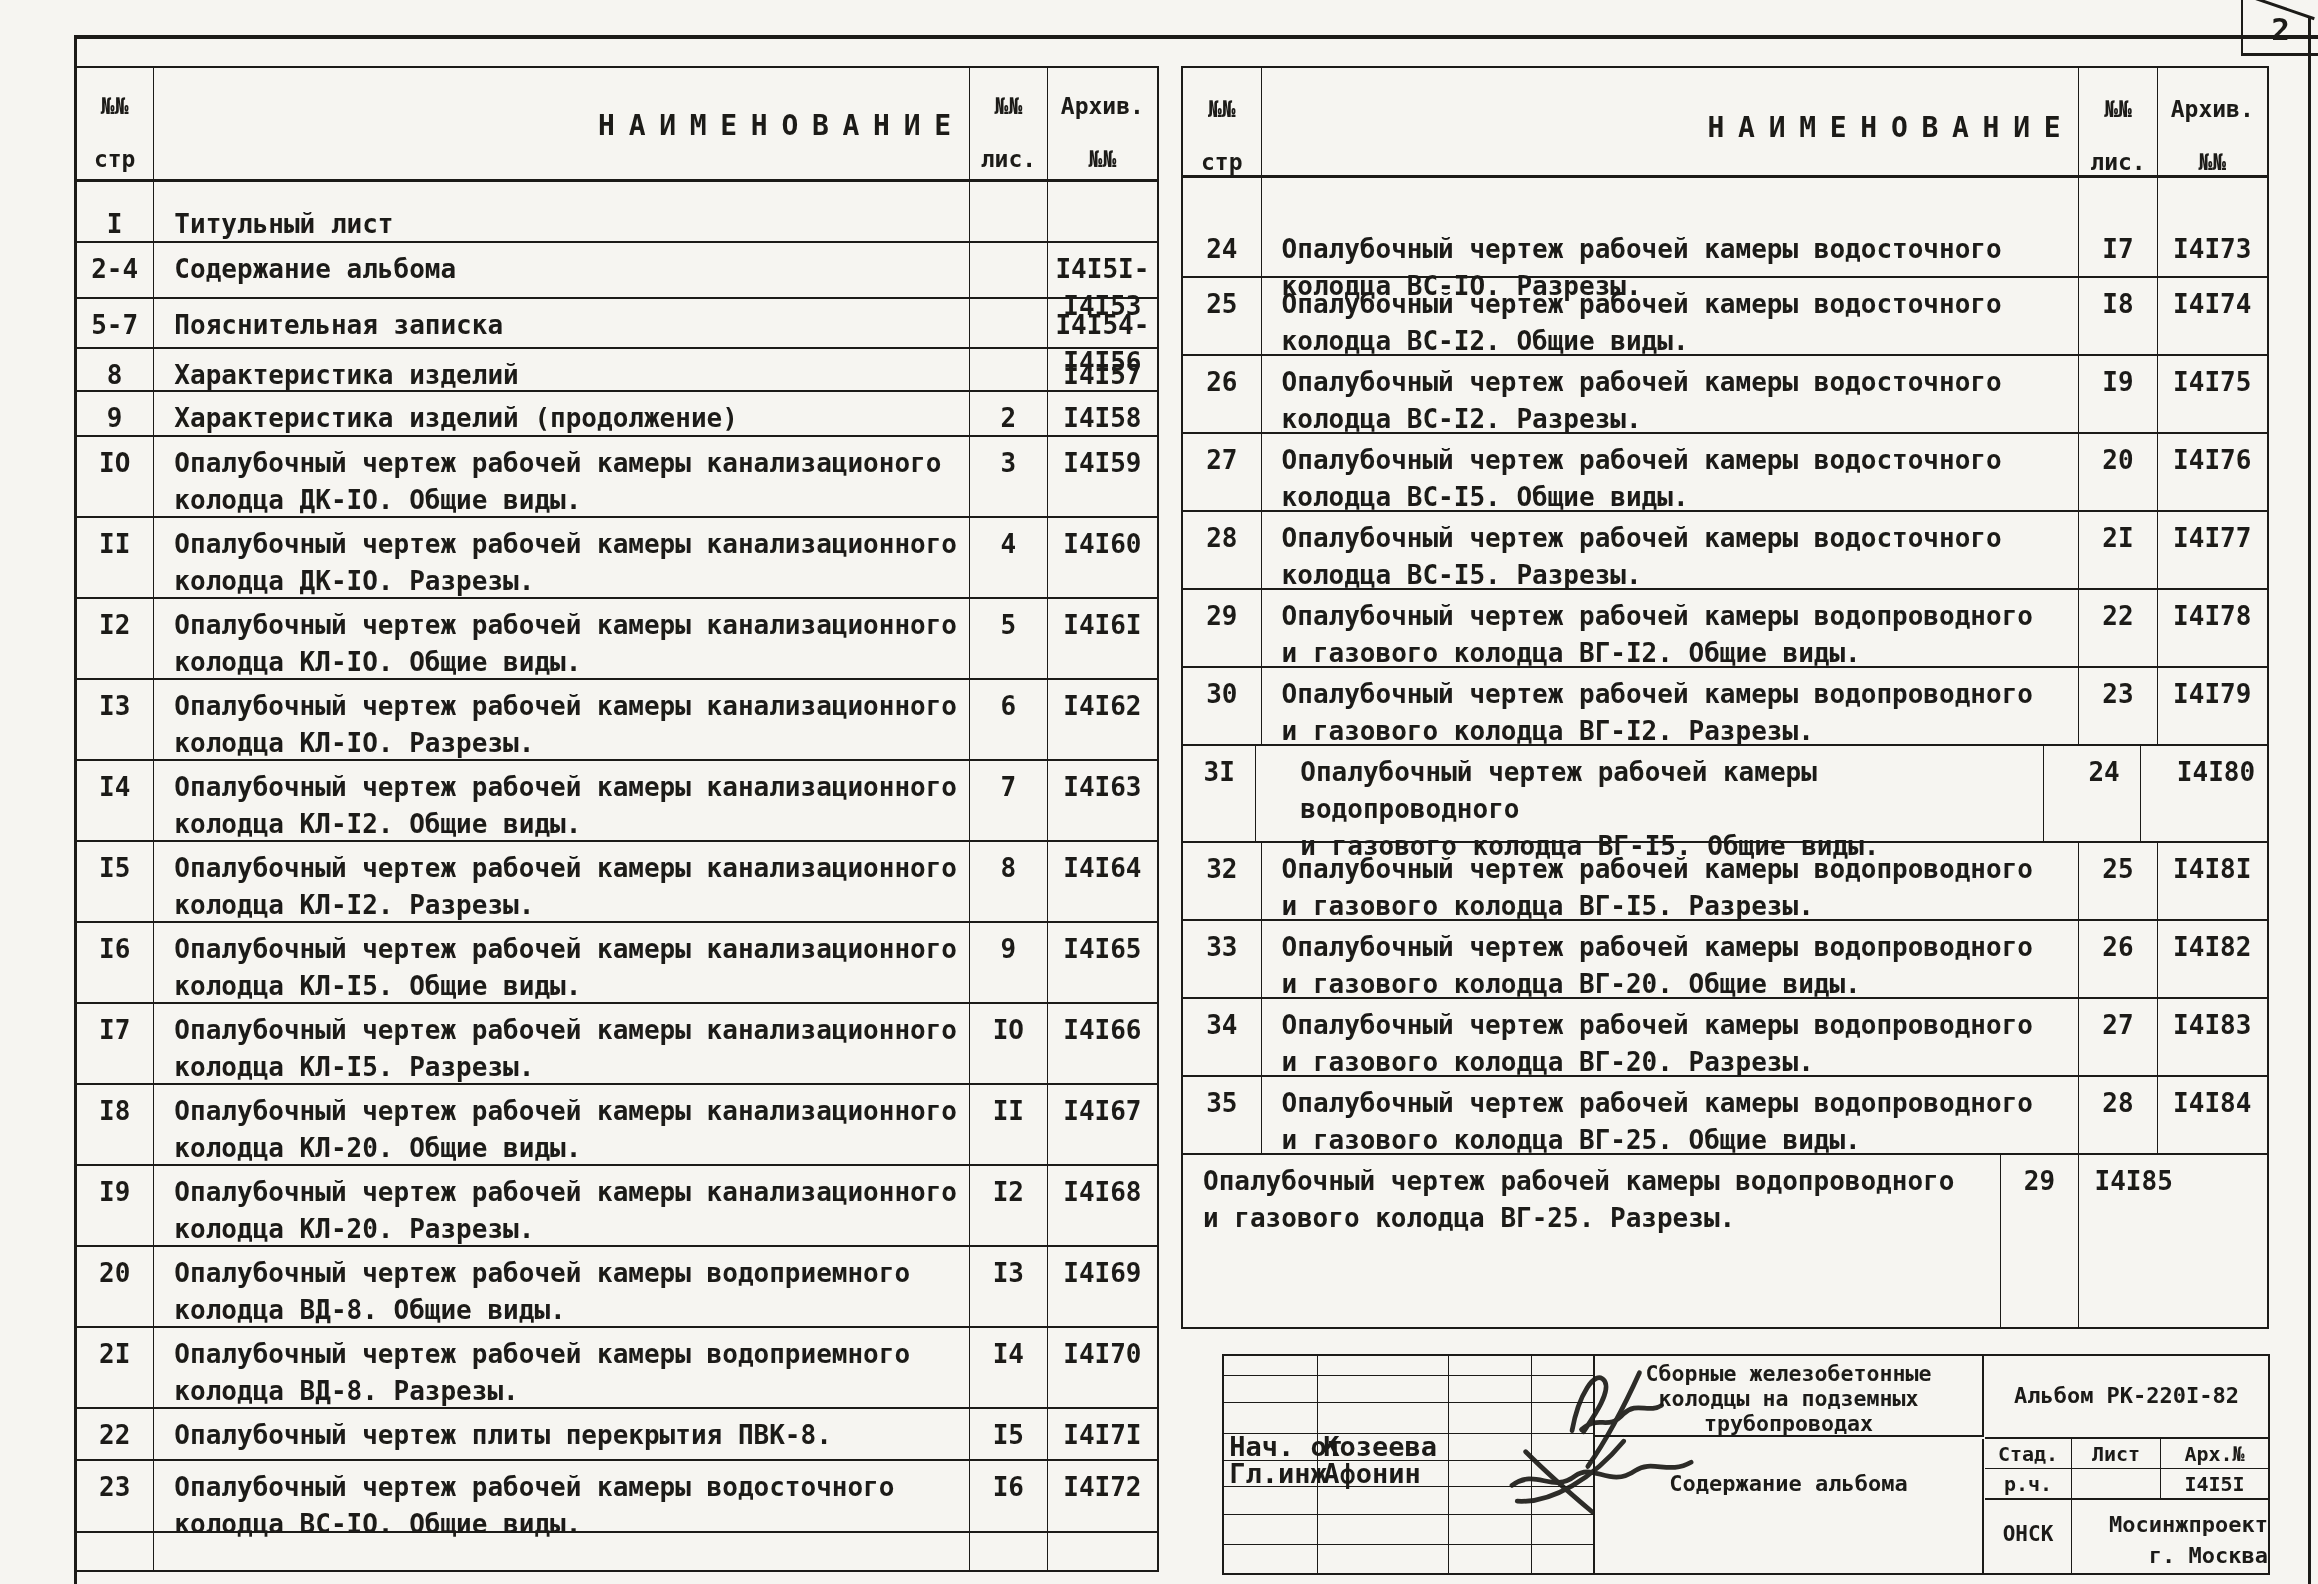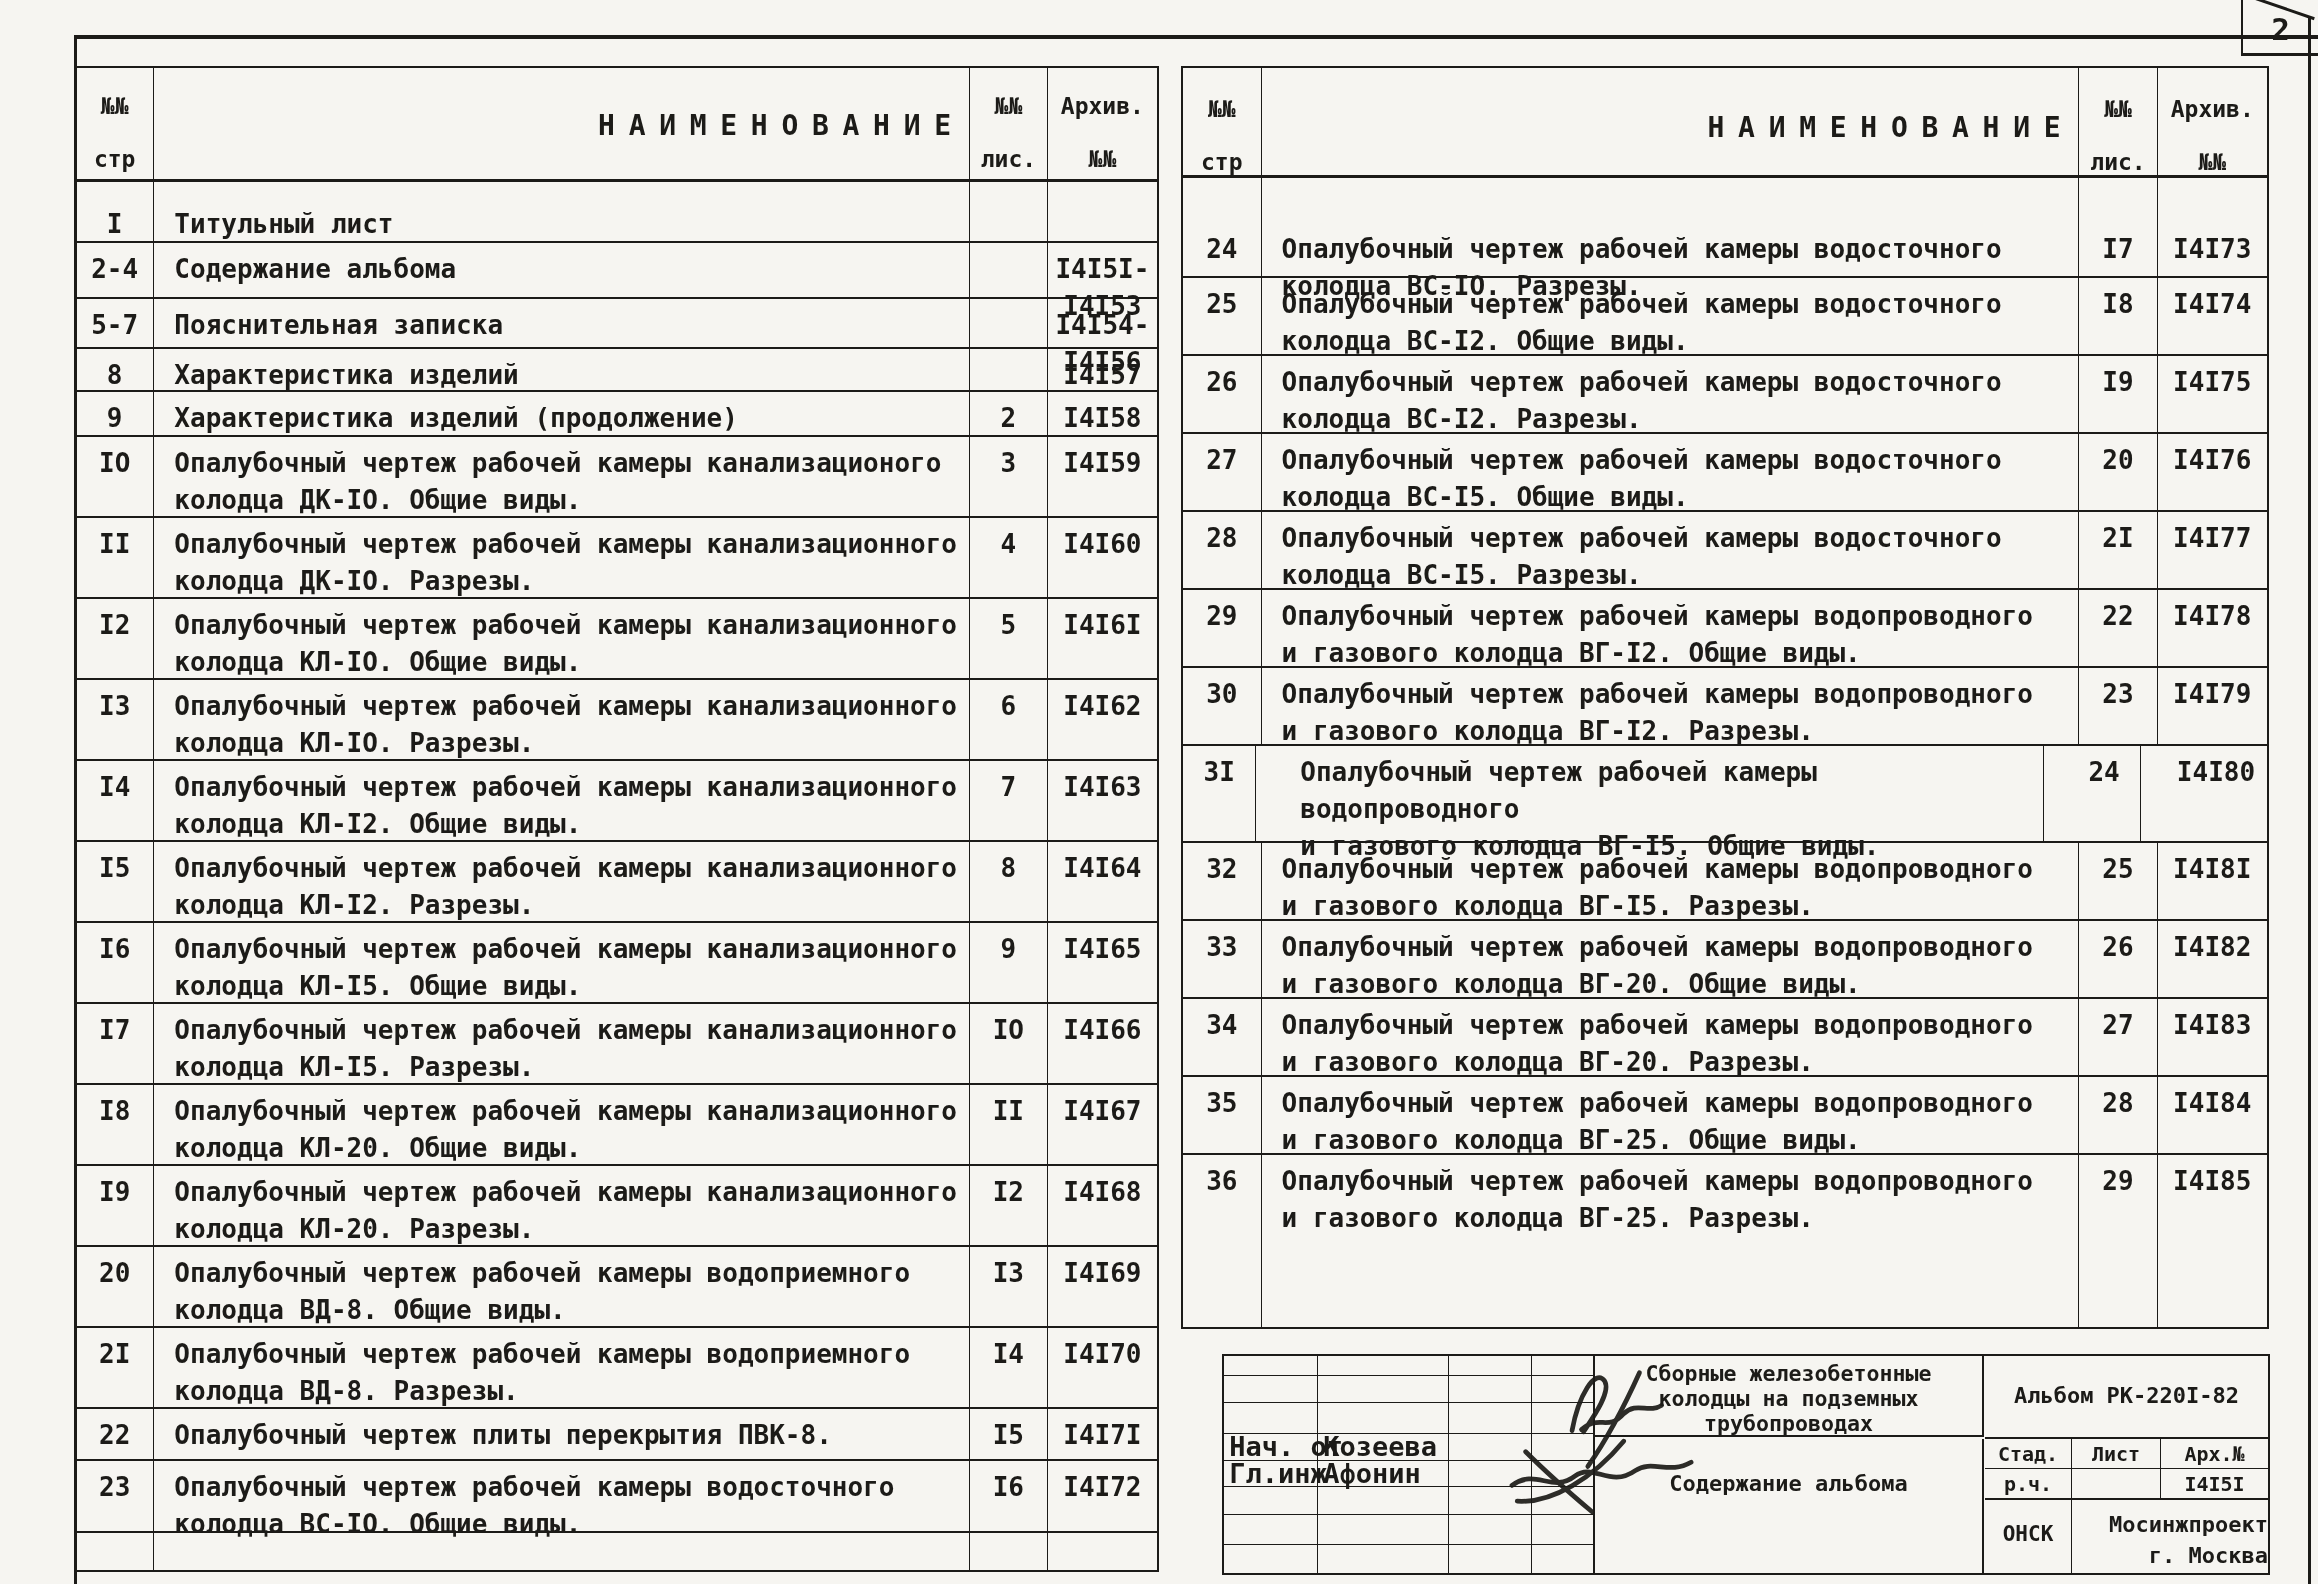--- a/index.html
+++ b/index.html
@@ -331,21 +331,20 @@
           <div class="c c-arch">I4I83</div>
         </div>
         <div class="trow" style="height: 78px;">
           <div class="c c-page">35</div>
           <div class="c c-name">Опалубочный чертеж рабочей камеры водопроводного
 и газового колодца ВГ-25. Общие виды.</div>
           <div class="c c-sheet">28</div>
           <div class="c c-arch">I4I84</div>
         </div>
         <div class="trow fill">
-          <div class="c c-page">36</div>
           <div class="c c-name">Опалубочный чертеж рабочей камеры водопроводного
 и газового колодца ВГ-25. Разрезы.</div>
           <div class="c c-sheet">29</div>
           <div class="c c-arch">I4I85</div>
         </div>
       </div>
   </div>
 
   <div class="tb">
     <div class="tb-grid" id="stamp-grid">

